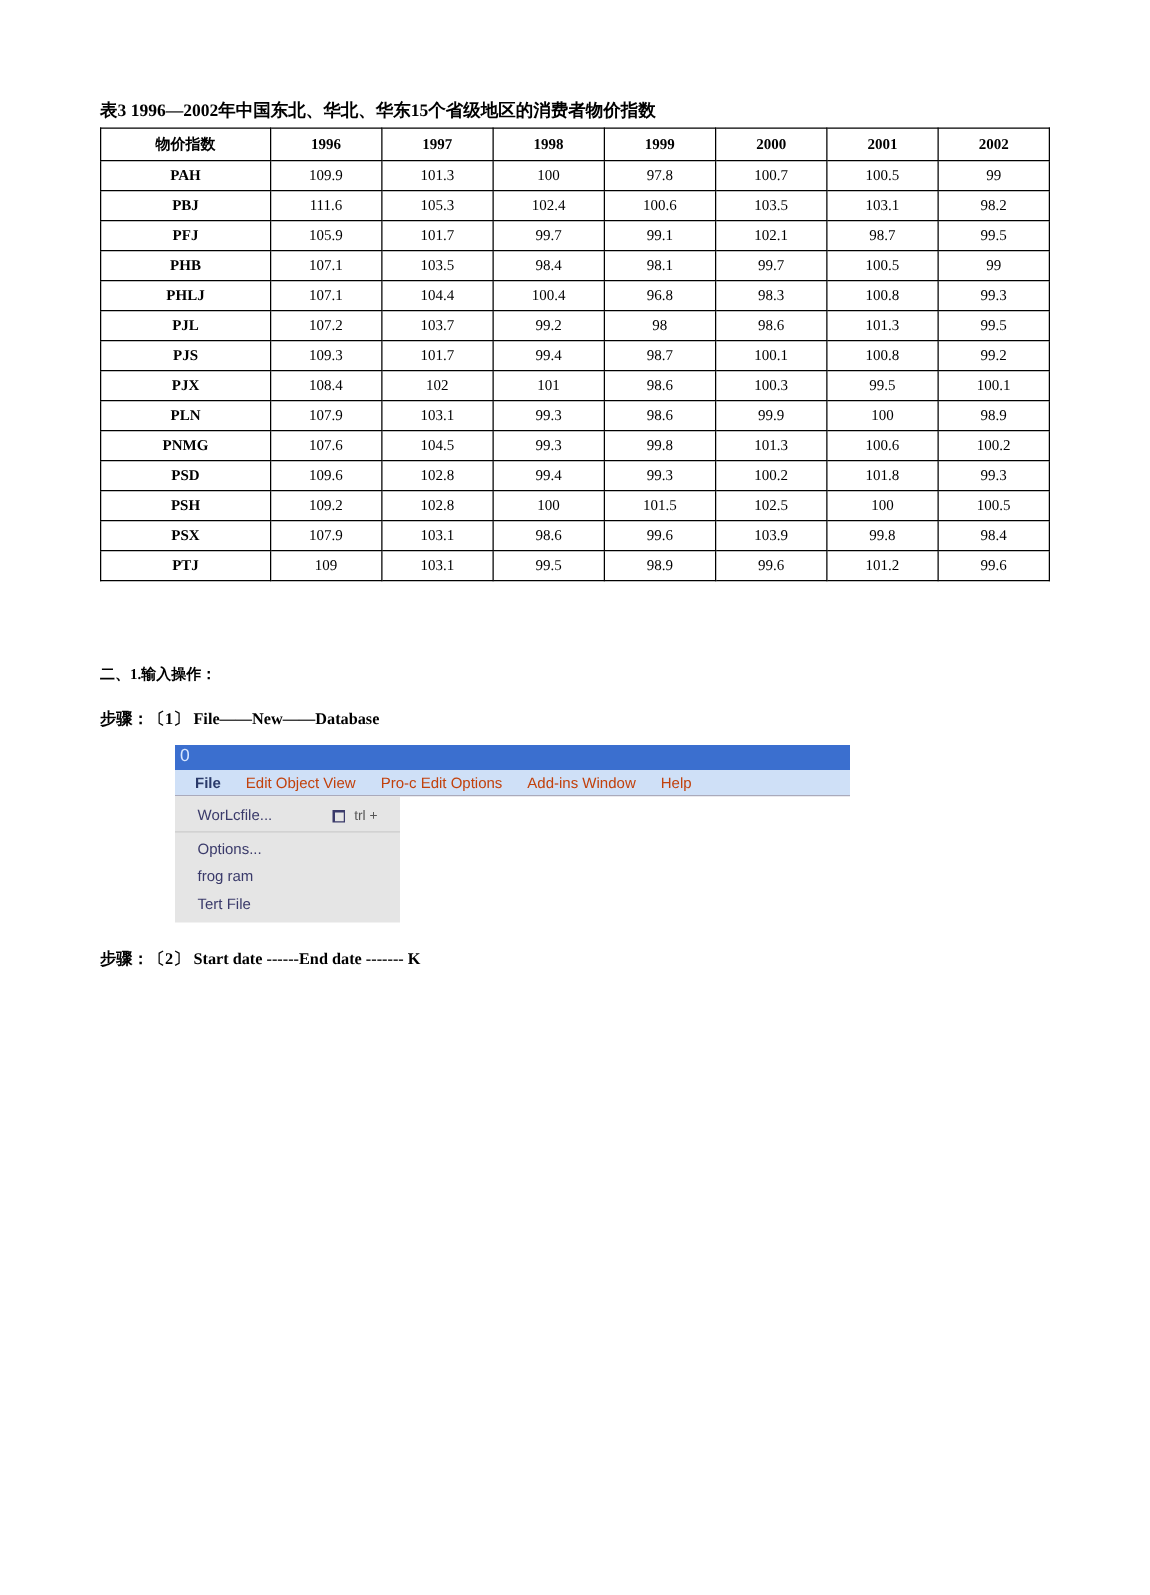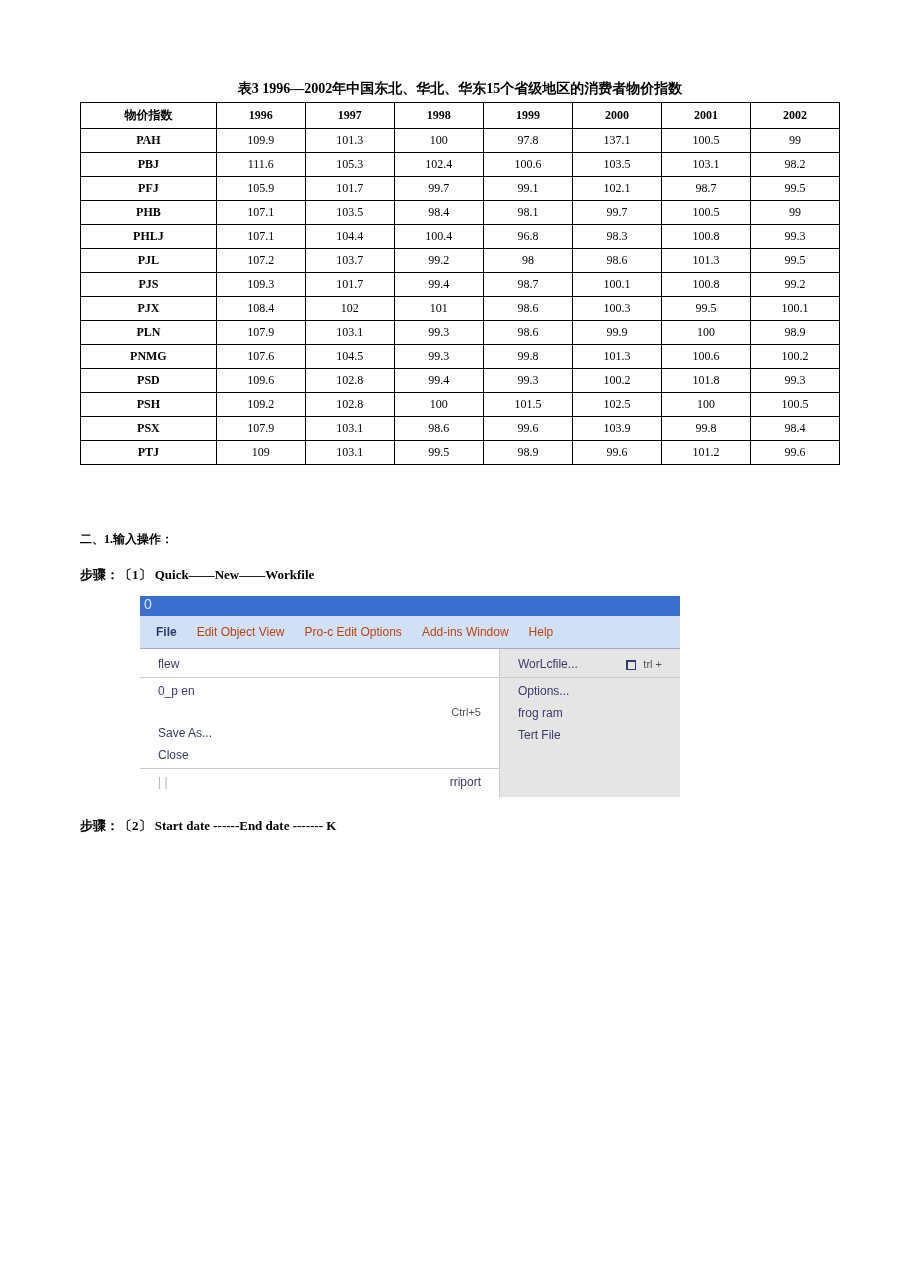--- a/index.html
+++ b/index.html
@@ -5,21 +5,20 @@
     * { box-sizing: border-box; margin: 0; padding: 0; }
     body {
       font-family: "SimSun", "宋体", serif;
       background: #fff;
       width: 920px;
       padding: 80px 80px 40px 80px;
       font-size: 12px;
       color: #000;
     }
     .table-title {
-      text-align: center;
       font-weight: bold;
       font-size: 14px;
       margin-bottom: 4px;
     }
     table.data-table {
       border-collapse: collapse;
       width: 100%;
       margin-bottom: 66px;
     }
     table.data-table th, table.data-table td {
@@ -58,21 +57,21 @@
     }
     .titlebar {
       background: #3b6fcf;
       color: #d8e6ff;
       height: 20px;
       font-size: 14px;
       padding-left: 4px;
     }
     .menubar {
       background: #cfe0f7;
-      height: 32px;
+      height: 20px;
       display: flex;
       align-items: center;
       padding: 0 8px;
       gap: 4px;
     }
     .menubar span {
       padding: 0 8px;
       color: #c2410c;
     }
     .menubar span.file {
@@ -136,21 +135,21 @@
       <th>2002</th>
     </tr>
   </thead>
   <tbody id="tbody">
       <tr>
         <td class="rowlabel">PAH</td>
         <td>109.9</td>
         <td>101.3</td>
         <td>100</td>
         <td>97.8</td>
-        <td>137.1</td>
+        <td>100.7</td>
         <td>100.5</td>
         <td>99</td>
       </tr>
       <tr>
         <td class="rowlabel">PBJ</td>
         <td>111.6</td>
         <td>105.3</td>
         <td>102.4</td>
         <td>100.6</td>
         <td>103.5</td>
@@ -277,55 +276,33 @@
         <td>101.2</td>
         <td>99.6</td>
       </tr>
     </tbody>
 </table>
 
 <div class="section-heading">二、1.输入操作：</div>
 
 <div class="step-line">
   <span>步骤：〔1〕</span>
-  <span class="latin">Quick——New——Workfile</span>
+  <span class="latin">File——New——Database</span>
 </div>
 
 <div class="menu-shot">
   <div class="titlebar">0</div>
   <div class="menubar">
     <span class="file">File</span>
     <span>Edit Object View</span>
     <span>Pro-c Edit Options</span>
     <span>Add-ins Window</span>
     <span>Help</span>
   </div>
   <div class="dropdown-area">
-    <div class="dropdown-col left">
-      <div class="menu-item sep-below">
-        <span>flew</span>
-      </div>
-      <div class="menu-item">
-        <span>0_p en</span>
-      </div>
-      <div class="menu-item">
-        <span></span>
-        <span class="shortcut">Ctrl+5</span>
-      </div>
-      <div class="menu-item">
-        <span>Save As...</span>
-      </div>
-      <div class="menu-item sep-below">
-        <span>Close</span>
-      </div>
-      <div class="menu-item">
-        <span style="opacity:.4;margin-right:6px">| |</span>
-        <span>rriport</span>
-      </div>
-    </div>
     <div class="dropdown-col right">
       <div class="menu-item sep-below">
         <span>WorLcfile...</span>
         <span>
           <span class="box-icon"></span>
           <span class="shortcut">trl +</span>
         </span>
       </div>
       <div class="menu-item">
         <span>Options...</span>

